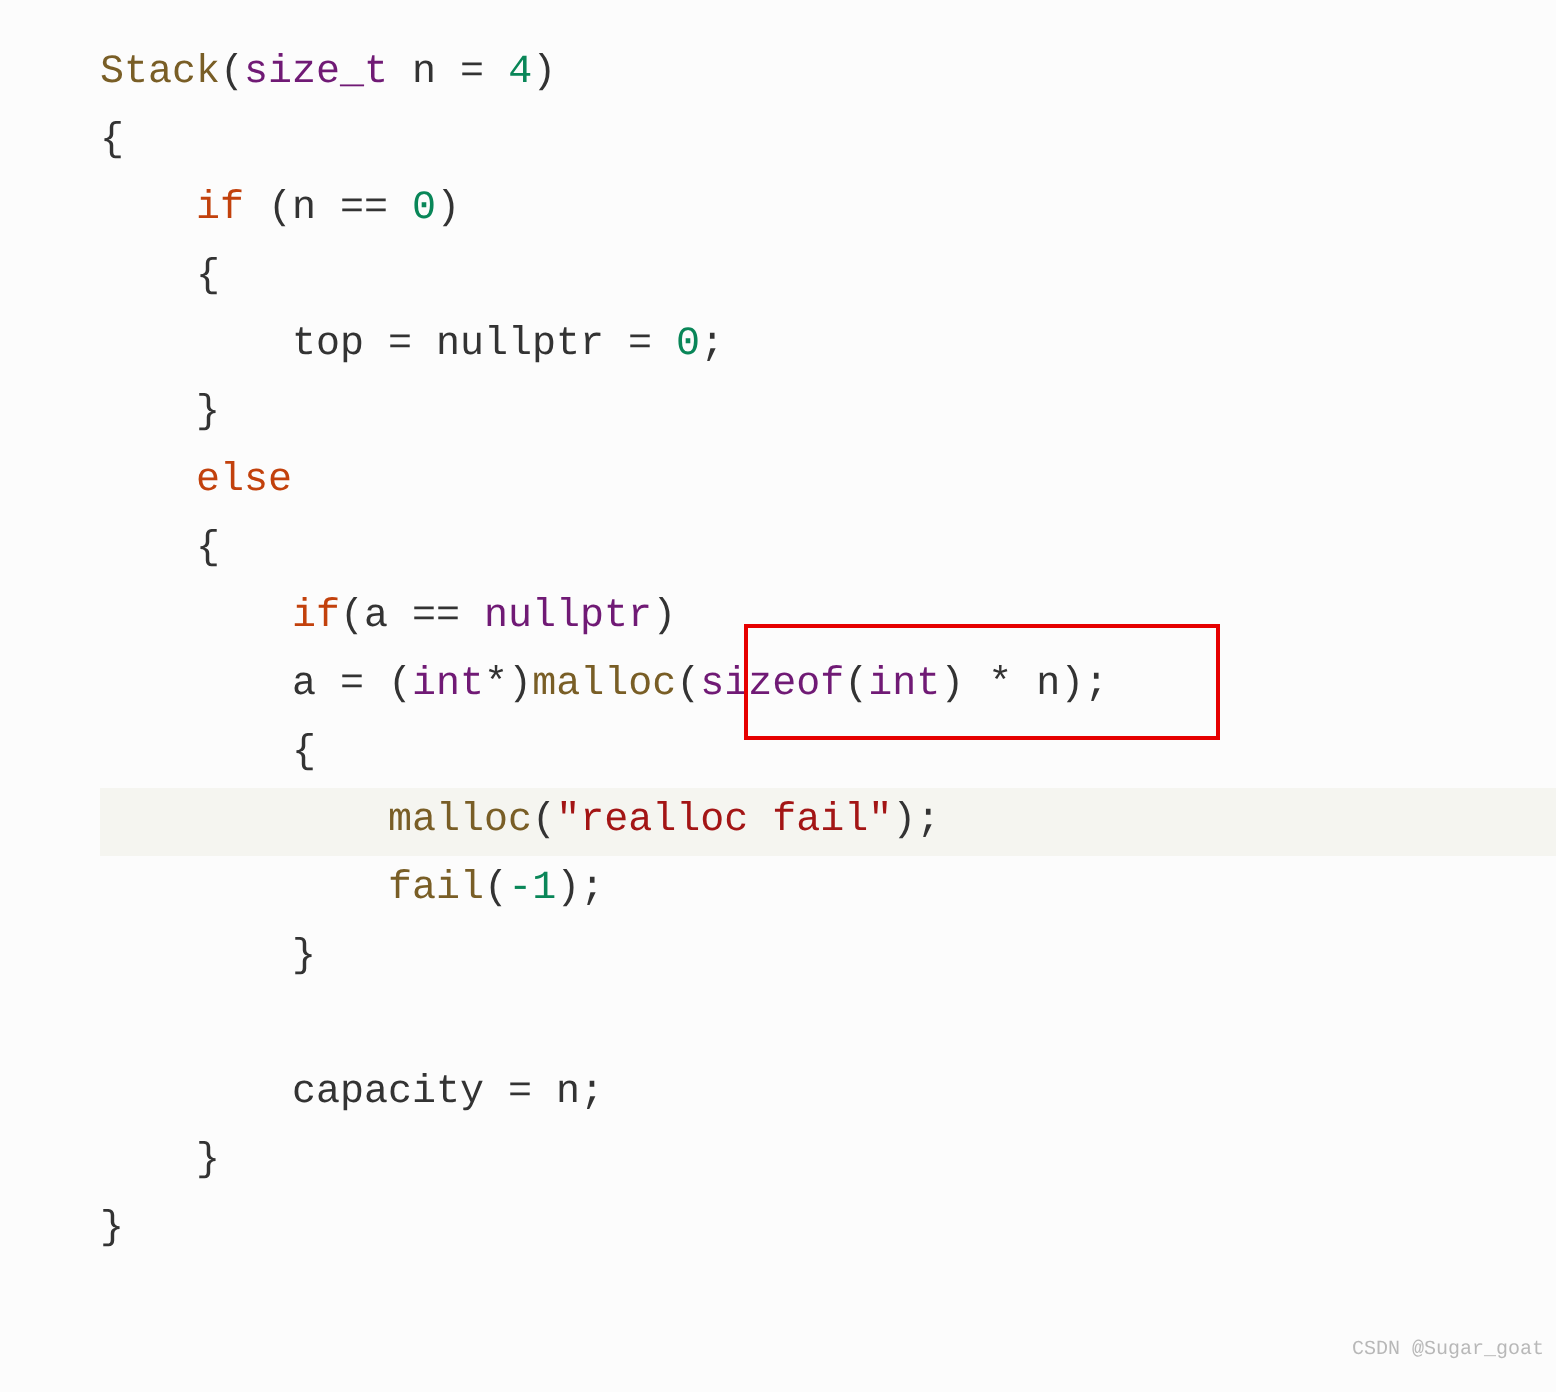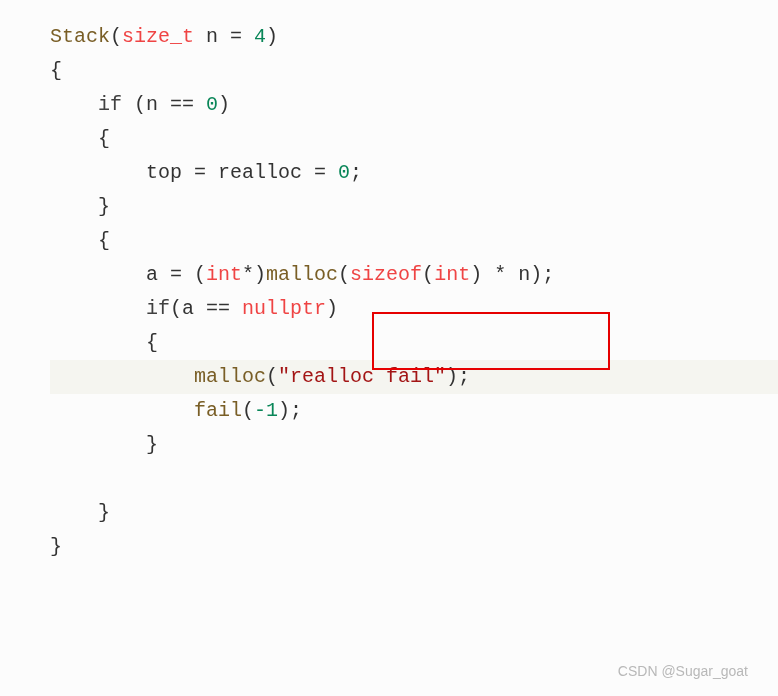--- a/index.html
+++ b/index.html
@@ -15,63 +15,65 @@
       color: #333;
       padding: 20px 0 20px 50px;
       position: relative;
       width: 778px;
       height: 696px;
       overflow: hidden;
     }
     .code-line {
       white-space: pre;
     }
-    .k-type { color: #ef4444; }
-    .k-purple { color: #404040; }
+    .k-type { color: #701a75; }
+    .k-purple { color: #c2410c; }
     .k-num { color: #098658; }
     .k-func { color: #795e26; }
     .k-string { color: #a31515; }
     .highlight-row {
       background: #f5f5f0;
     }
     .red-box {
       position: absolute;
       border: 2.5px solid #e60000;
       top: 312px;
       left: 372px;
       width: 238px;
       height: 58px;
       pointer-events: none;
     }
     .watermark {
       position: absolute;
       bottom: 12px;
-      right: 30px;
-      font-family: Liberation Sans, sans-serif;
-      font-size: 14px;
+      right: 6px;
+      font-family: Liberation Mono, monospace;
+      font-size: 10px;
       color: #b8b8b8;
     }
   </style>
 </head>
 <body>
 
 <div>
   <div class="code-line"><span class="k-func">Stack</span><span>(</span><span class="k-type">size_t</span><span> n = </span><span class="k-num">4</span><span>)</span></div>
   <div class="code-line"><span>{</span></div>
   <div class="code-line"><span>    </span><span class="k-purple">if</span><span> (n == </span><span class="k-num">0</span><span>)</span></div>
   <div class="code-line"><span>    {</span></div>
-  <div class="code-line"><span>        top = realloc = </span><span class="k-num">0</span><span>;</span></div>
+  <div class="code-line"><span>        top = nullptr = </span><span class="k-num">0</span><span>;</span></div>
   <div class="code-line"><span>    }</span></div>
+  <div class="code-line"><span>    </span><span class="k-purple">else</span></div>
   <div class="code-line"><span>    {</span></div>
+  <div class="code-line"><span>        </span><span class="k-purple">if</span><span>(a == </span><span class="k-type">nullptr</span><span>)</span></div>
   <div class="code-line"><span>        a = (</span><span class="k-type">int</span><span>*)</span><span class="k-func">malloc</span><span>(</span><span class="k-type">sizeof</span><span>(</span><span class="k-type">int</span><span>) * n);</span></div>
-  <div class="code-line"><span>        </span><span class="k-purple">if</span><span>(a == </span><span class="k-type">nullptr</span><span>)</span></div>
   <div class="code-line"><span>        {</span></div>
   <div class="code-line highlight-row"><span>            </span><span class="k-func">malloc</span><span>(</span><span class="k-string">"realloc fail"</span><span>);</span></div>
   <div class="code-line"><span>            </span><span class="k-func">fail</span><span>(</span><span class="k-num">-1</span><span>);</span></div>
   <div class="code-line"><span>        }</span></div>
   <div class="code-line"><span> </span></div>
+  <div class="code-line"><span>        capacity = n;</span></div>
   <div class="code-line"><span>    }</span></div>
   <div class="code-line"><span>}</span></div>
 </div>
 
 <div class="red-box"></div>
 
 <div class="watermark">CSDN @Sugar_goat</div>
 
 </body></html>

